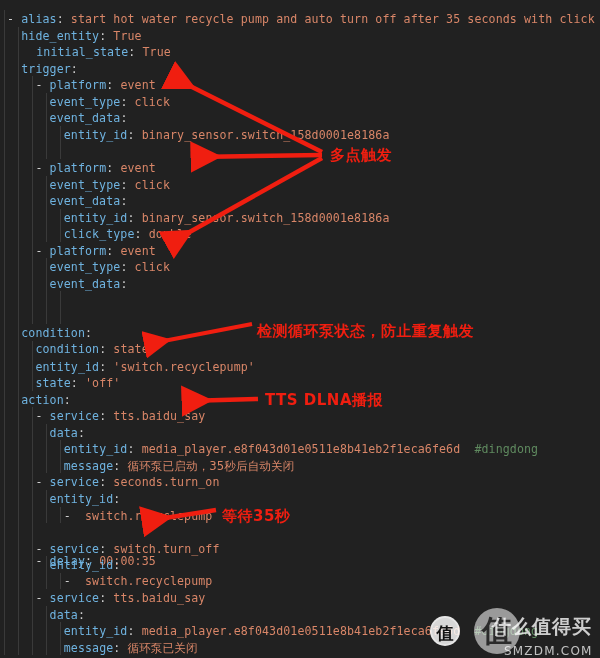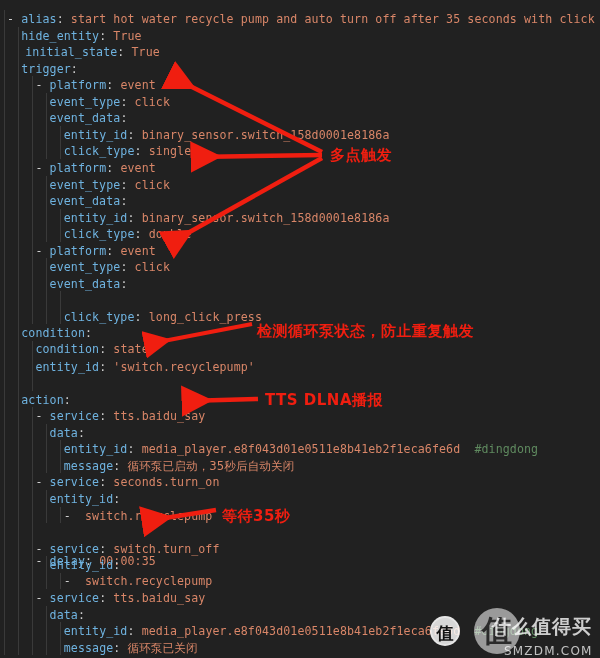--- a/index.html
+++ b/index.html
@@ -149,39 +149,38 @@
       <div class="guide" style="left: 60px; top: 291.35px; height: 33.1px;"></div>
       <div class="guide" style="left: 60px; top: 440.3px; height: 33.1px;"></div>
       <div class="guide" style="left: 60px; top: 506.5px; height: 16.55px;"></div>
       <div class="guide" style="left: 60px; top: 572.7px; height: 16.55px;"></div>
       <div class="guide" style="left: 60px; top: 622.35px; height: 33.1px;"></div>
     </div>
 
   <div id="code">
       <div class="line" style="position: absolute; left: 0px; top: 11px;"><span class="seg"> </span><span class="seg d">- </span><span class="seg k">alias</span><span class="seg p">:</span><span class="seg"> </span><span class="seg v">start hot water recycle pump and auto turn off after 35 seconds with click</span></div>
       <div class="line" style="position: absolute; left: 0px; top: 27.55px;"><span class="seg">   </span><span class="seg k">hide_entity</span><span class="seg p">:</span><span class="seg"> </span><span class="seg v">True</span></div>
-      <div class="line" style="position: absolute; left: 4px; top: 44.1px;"><span class="seg">   </span><span class="seg k">initial_state</span><span class="seg p">:</span><span class="seg"> </span><span class="seg v">True</span></div>
+      <div class="line" style="position: absolute; left: 15px; top: 44.1px;"><span class="seg">   </span><span class="seg k">initial_state</span><span class="seg p">:</span><span class="seg"> </span><span class="seg v">True</span></div>
       <div class="line" style="position: absolute; left: 0px; top: 60.65px;"><span class="seg">   </span><span class="seg k">trigger</span><span class="seg p">:</span></div>
       <div class="line" style="position: absolute; left: 0px; top: 77.2px;"><span class="seg">     </span><span class="seg d">- </span><span class="seg k">platform</span><span class="seg p">:</span><span class="seg"> </span><span class="seg v">event</span></div>
       <div class="line" style="position: absolute; left: 0px; top: 93.75px;"><span class="seg">       </span><span class="seg k">event_type</span><span class="seg p">:</span><span class="seg"> </span><span class="seg v">click</span></div>
       <div class="line" style="position: absolute; left: 0px; top: 110.3px;"><span class="seg">       </span><span class="seg k">event_data</span><span class="seg p">:</span></div>
       <div class="line" style="position: absolute; left: 0px; top: 126.85px;"><span class="seg">         </span><span class="seg k">entity_id</span><span class="seg p">:</span><span class="seg"> </span><span class="seg v">binary_sensor.switch_158d0001e8186a</span></div>
-      <div class="line" style="position: absolute; left: 0px; top: 143.4px;"><span class="seg">         </span><span class="seg k">click_type</span><span class="seg p">:</span><span class="seg"> </span><span class="seg v">single</span></div>
       <div class="line" style="position: absolute; left: 0px; top: 159.95px;"><span class="seg">     </span><span class="seg d">- </span><span class="seg k">platform</span><span class="seg p">:</span><span class="seg"> </span><span class="seg v">event</span></div>
       <div class="line" style="position: absolute; left: 0px; top: 176.5px;"><span class="seg">       </span><span class="seg k">event_type</span><span class="seg p">:</span><span class="seg"> </span><span class="seg v">click</span></div>
       <div class="line" style="position: absolute; left: 0px; top: 193.05px;"><span class="seg">       </span><span class="seg k">event_data</span><span class="seg p">:</span></div>
       <div class="line" style="position: absolute; left: 0px; top: 209.6px;"><span class="seg">         </span><span class="seg k">entity_id</span><span class="seg p">:</span><span class="seg"> </span><span class="seg v">binary_sensor.switch_158d0001e8186a</span></div>
       <div class="line" style="position: absolute; left: 0px; top: 226.15px;"><span class="seg">         </span><span class="seg k">click_type</span><span class="seg p">:</span><span class="seg"> </span><span class="seg v">double</span></div>
       <div class="line" style="position: absolute; left: 0px; top: 242.7px;"><span class="seg">     </span><span class="seg d">- </span><span class="seg k">platform</span><span class="seg p">:</span><span class="seg"> </span><span class="seg v">event</span></div>
       <div class="line" style="position: absolute; left: 0px; top: 259.25px;"><span class="seg">       </span><span class="seg k">event_type</span><span class="seg p">:</span><span class="seg"> </span><span class="seg v">click</span></div>
       <div class="line" style="position: absolute; left: 0px; top: 275.8px;"><span class="seg">       </span><span class="seg k">event_data</span><span class="seg p">:</span></div>
-      <div class="line" style="position: absolute; left: 0px; top: 308.9px;"><span class="seg">         </span><span class="seg k">click_type</span><span class="seg p">:</span><span class="seg"> </span><span class="seg v">long_click_press</span></div>
       <div class="line" style="position: absolute; left: 0px; top: 325.45px;"><span class="seg">   </span><span class="seg k">condition</span><span class="seg p">:</span></div>
       <div class="line" style="position: absolute; left: 0px; top: 341px;"><span class="seg">     </span><span class="seg k">condition</span><span class="seg p">:</span><span class="seg"> </span><span class="seg v">state</span></div>
       <div class="line" style="position: absolute; left: 0px; top: 358.55px;"><span class="seg">     </span><span class="seg k">entity_id</span><span class="seg p">:</span><span class="seg"> </span><span class="seg v">'switch.recyclepump'</span></div>
+      <div class="line" style="position: absolute; left: 0px; top: 375.1px;"><span class="seg">     </span><span class="seg k">state</span><span class="seg p">:</span><span class="seg"> </span><span class="seg v">'off'</span></div>
       <div class="line" style="position: absolute; left: 0px; top: 391.65px;"><span class="seg">   </span><span class="seg k">action</span><span class="seg p">:</span></div>
       <div class="line" style="position: absolute; left: 0px; top: 408.2px;"><span class="seg">     </span><span class="seg d">- </span><span class="seg k">service</span><span class="seg p">:</span><span class="seg"> </span><span class="seg v">tts.baidu_say</span></div>
       <div class="line" style="position: absolute; left: 0px; top: 424.75px;"><span class="seg">       </span><span class="seg k">data</span><span class="seg p">:</span></div>
       <div class="line" style="position: absolute; left: 0px; top: 441.3px;"><span class="seg">         </span><span class="seg k">entity_id</span><span class="seg p">:</span><span class="seg"> </span><span class="seg v">media_player.e8f043d01e0511e8b41eb2f1eca6fe6d</span><span class="seg">  </span><span class="seg cm">#dingdong</span></div>
       <div class="line" style="position: absolute; left: 0px; top: 457.85px;"><span class="seg">         </span><span class="seg k">message</span><span class="seg p">:</span><span class="seg"> </span><span class="seg cn">循环泵已启动，35秒后自动关闭</span></div>
       <div class="line" style="position: absolute; left: 0px; top: 474.4px;"><span class="seg">     </span><span class="seg d">- </span><span class="seg k">service</span><span class="seg p">:</span><span class="seg"> </span><span class="seg v">seconds.turn_on</span></div>
       <div class="line" style="position: absolute; left: 0px; top: 490.95px;"><span class="seg">       </span><span class="seg k">entity_id</span><span class="seg p">:</span></div>
       <div class="line" style="position: absolute; left: 0px; top: 507.5px;"><span class="seg">         </span><span class="seg d">- </span><span class="seg"> </span><span class="seg v">switch.recyclepump</span></div>
       <div class="line" style="position: absolute; left: 0px; top: 553px;"><span class="seg">     </span><span class="seg d">- </span><span class="seg k">delay</span><span class="seg p">:</span><span class="seg"> </span><span class="seg v">00:00:35</span></div>
       <div class="line" style="position: absolute; left: 0px; top: 540.6px;"><span class="seg">     </span><span class="seg d">- </span><span class="seg k">service</span><span class="seg p">:</span><span class="seg"> </span><span class="seg v">switch.turn_off</span></div>

